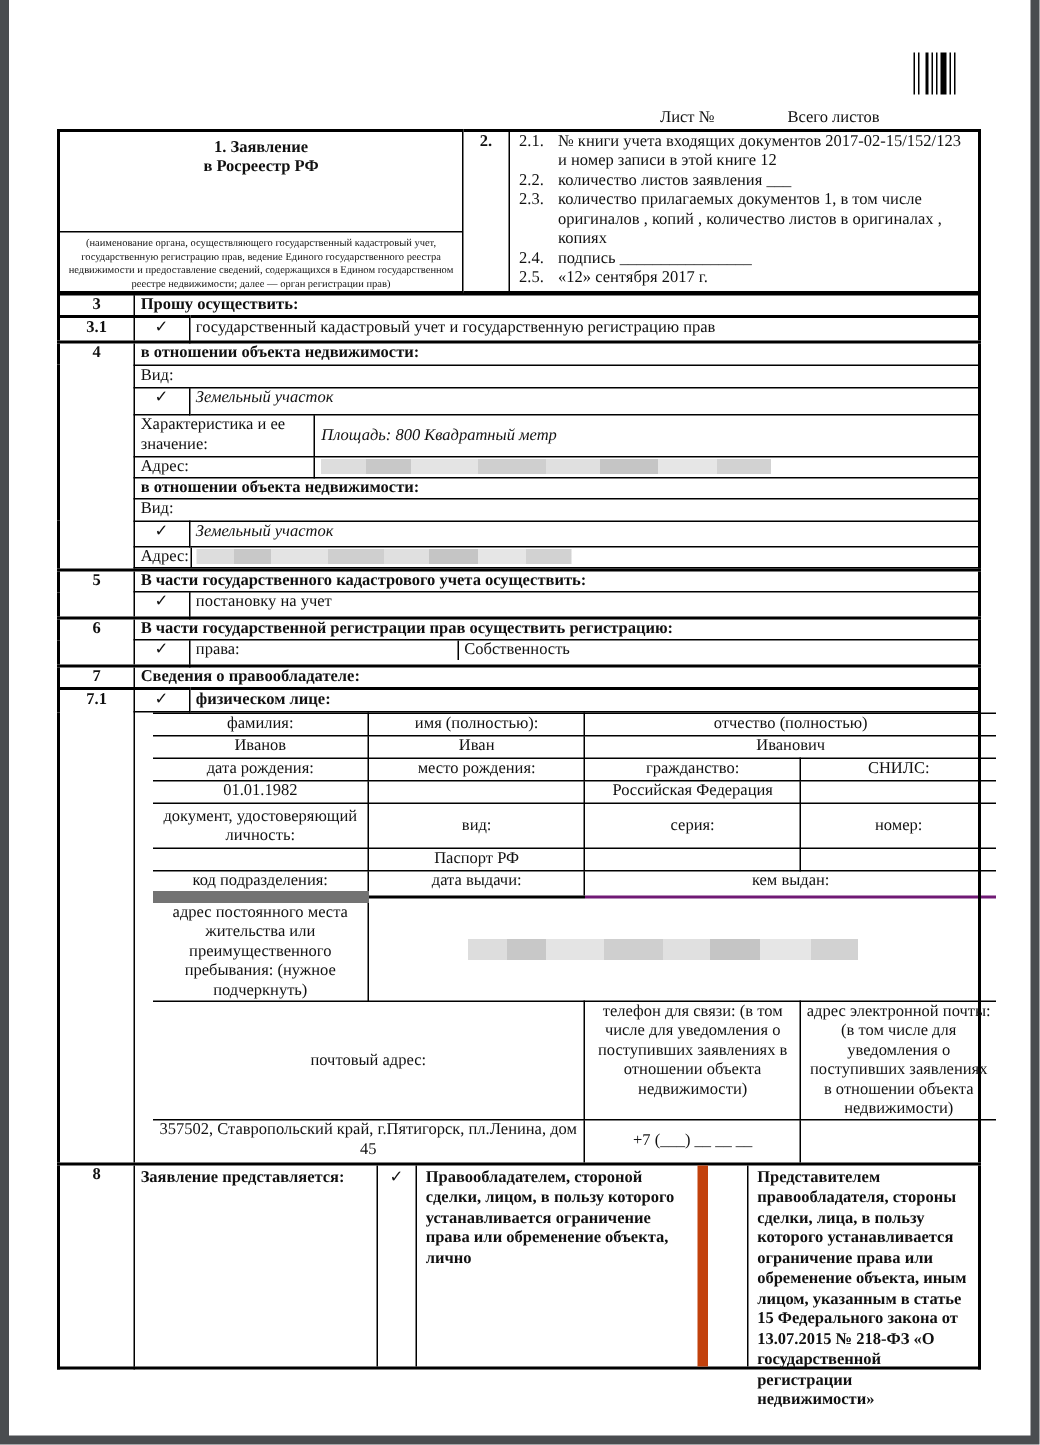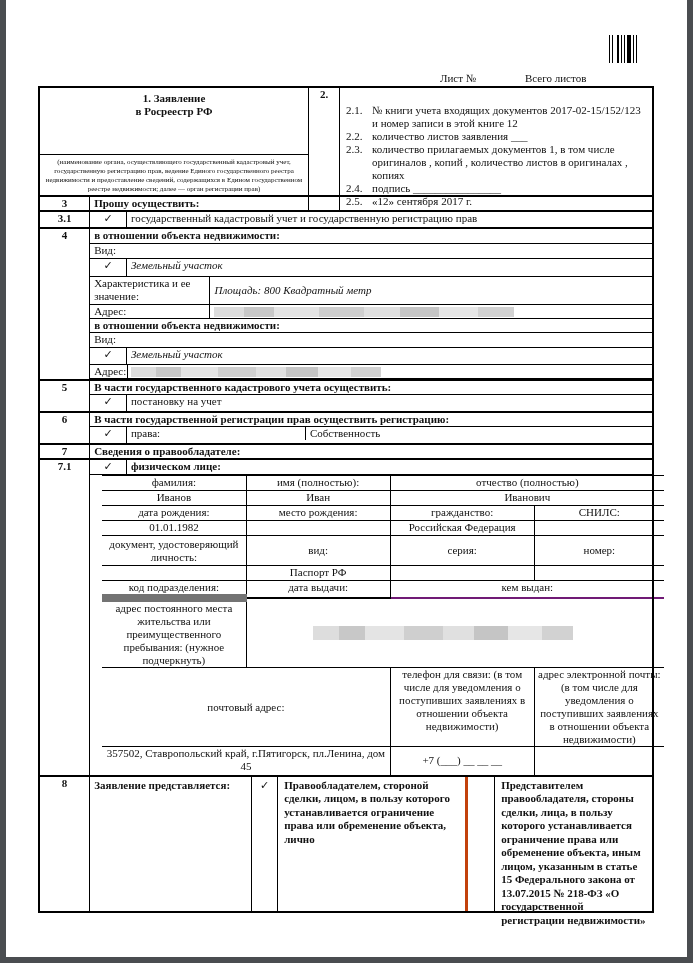--- a/index.html
+++ b/index.html
@@ -46,21 +46,21 @@
     <tbody>
         <tr>
       <td style="width:268px;height:103px;padding:0;border-width:2px 1px 2px 2px;">
         <div class="b c" style="margin-top:4px;line-height:13px;">
           <div>1. Заявление</div>
           <div>в Росреестр РФ</div>
         </div>
         <div style="border-top:1px solid #000;margin-top:36px;padding:3px 3px 0 3px;" class="small c">(наименование органа, осуществляющего государственный кадастровый учет, государственную регистрацию прав, ведение Единого государственного реестра недвижимости и предоставление сведений, содержащихся в Едином государственном реестре недвижимости; далее — орган регистрации прав)</div>
       </td>
       <td style="width:22px;border-top-width:2px;border-bottom-width:2px;" class="b c">2.</td>
-      <td style="border-width:2px 2px 2px 1px;padding:16px 4px 2px 6px;">
+      <td style="border-width:2px 2px 2px 1px;padding:0 4px 2px 6px;">
         <ul class="list2">
           <li>
                 <span class="n">2.1.</span>
                 <span>№ книги учета входящих документов 2017-02-15/152/123 и номер записи в этой книге 12</span>
               </li>
           <li>
                 <span class="n">2.2.</span>
                 <span>количество листов заявления ___</span>
               </li>
           <li>
@@ -239,21 +239,21 @@
             </table>
       </td>
     </tr>
 
     <tr style="height:134px" class="thick-top">
       <td class="num">8</td>
       <td colspan="4" style="padding:0">
         <div style="display:flex;height:134px">
           <div class="b" style="width:153px;padding:2px 4px;border-right:1px solid #000;">Заявление представляется:</div>
           <div class="c" style="width:25px;padding-top:2px;border-right:1px solid #000;">✓</div>
-          <div class="b" style="width:175px;padding:2px 6px;border-right:3px solid #c2410c;line-height:13.5px">Правообладателем, стороной сделки, лицом, в пользу которого устанавливается ограничение права или обременение объекта, лично</div>
+          <div class="b" style="width:175px;padding:2px 6px;border-right:7px solid #c2410c;line-height:13.5px">Правообладателем, стороной сделки, лицом, в пользу которого устанавливается ограничение права или обременение объекта, лично</div>
           <div style="width:26px;border-right:1px solid #000;"></div>
           <div class="b" style="flex:1;padding:2px 6px;line-height:13.5px">Представителем правообладателя, стороны сделки, лица, в пользу которого устанавливается ограничение права или обременение объекта, иным лицом, указанным в статье 15 Федерального закона от 13.07.2015 № 218-ФЗ «О государственной регистрации недвижимости»</div>
         </div>
       </td>
     </tr>
   </tbody>
     </table>
 
 </div>
 

